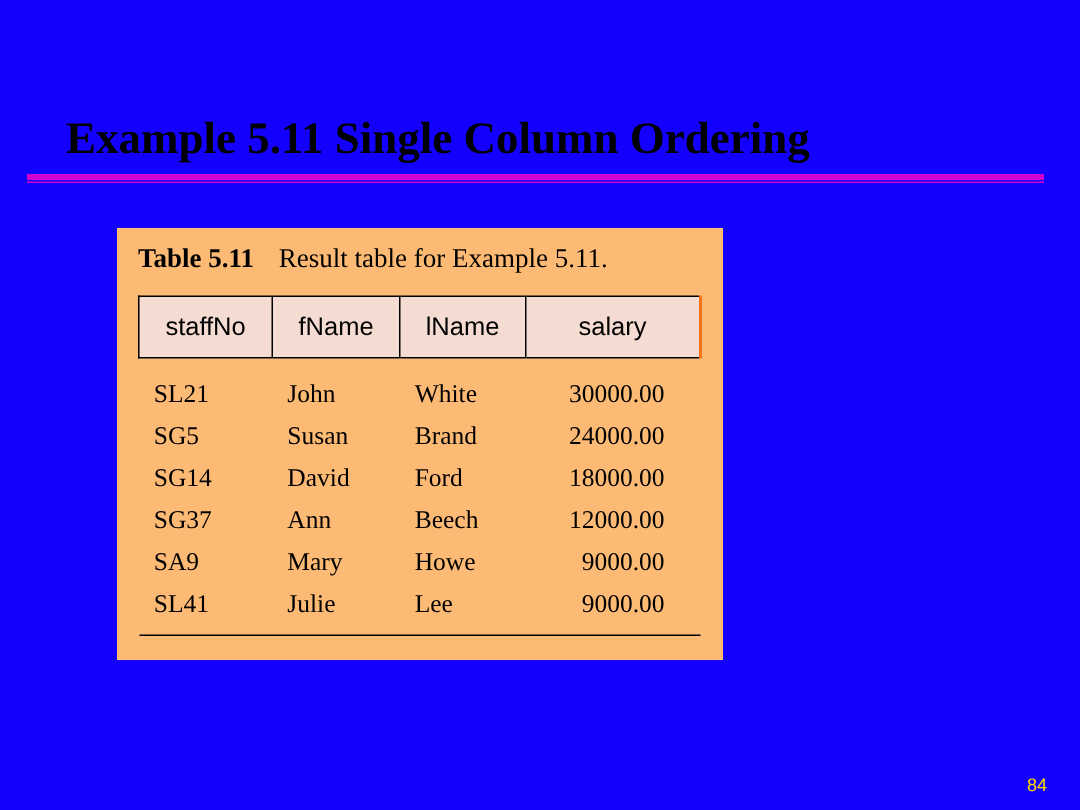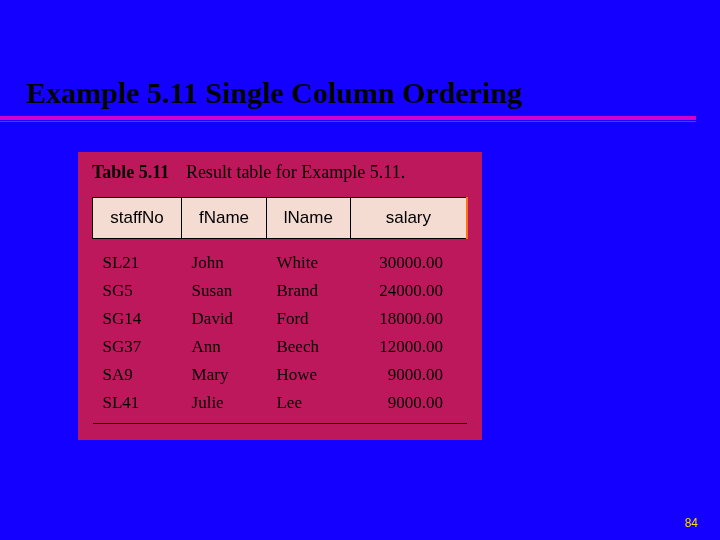--- a/index.html
+++ b/index.html
@@ -5,21 +5,21 @@
     * { box-sizing: border-box; margin: 0; padding: 0; }
     html, body { width: 720px; height: 540px; overflow: hidden; }
     body {
       background: #1400ff;
       font-family: "Times New Roman", Times, serif;
       position: relative;
     }
     .heading-wrap {
       position: absolute;
       top: 76px;
-      left: 0;
+      left: 18px;
       right: 0;
     }
     .heading {
       color: #000;
       font-size: 30px;
       font-weight: bold;
       padding-left: 26px;
       padding-bottom: 6px;
     }
     .rule-thick {
@@ -30,21 +30,21 @@
     .rule-thin {
       height: 1px;
       background: #d100d1;
       margin: 1px 24px 0 0;
     }
     .table-card {
       position: absolute;
       top: 152px;
       left: 78px;
       width: 404px;
-      background: #be185d;
+      background: #fdba74;
       padding: 10px 14px 16px 14px;
     }
     .table-title {
       font-size: 18px;
       color: #000;
       margin-bottom: 14px;
     }
     .table-title .tlabel { font-weight: bold; }
     .table-title .tdesc { font-weight: normal; margin-left: 12px; }
     table {

